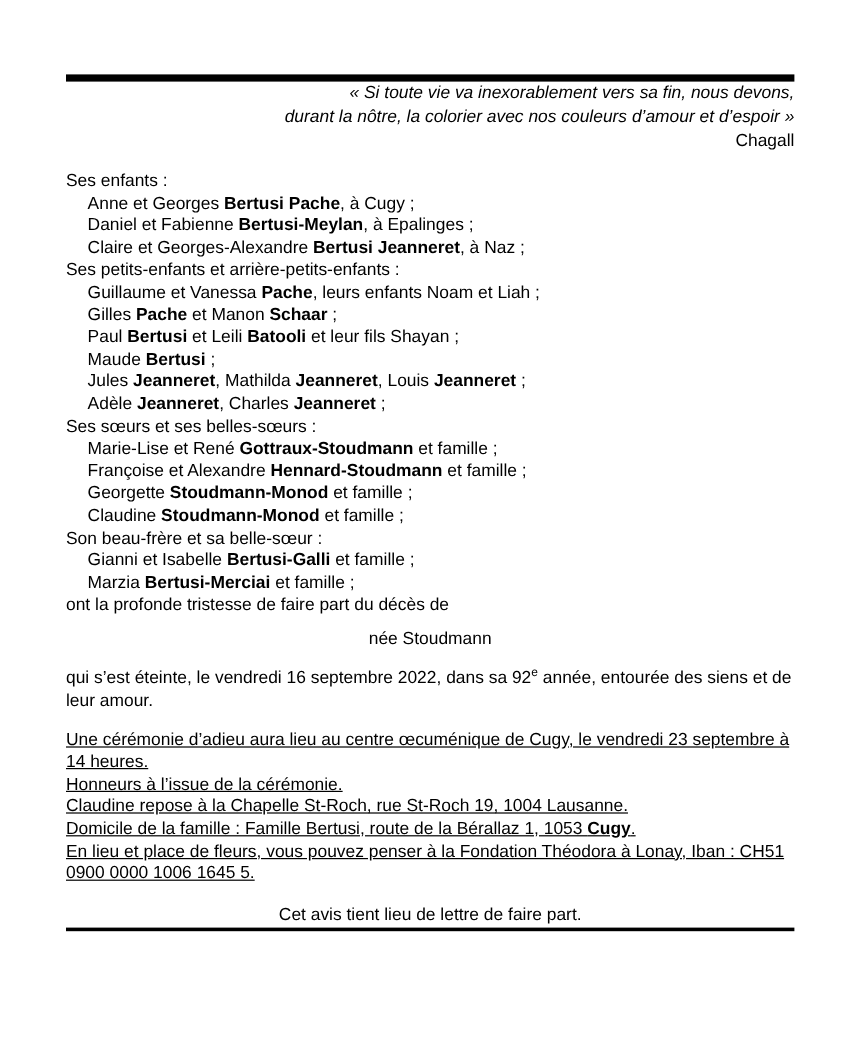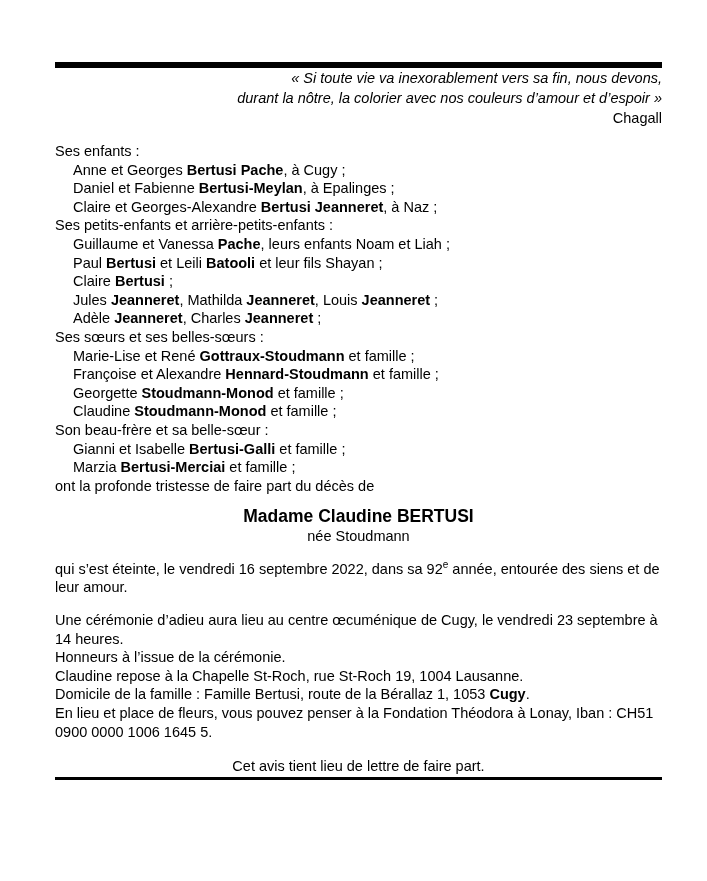--- a/index.html
+++ b/index.html
@@ -19,21 +19,21 @@
   .rule-top { height: 6px; }
   .rule-bottom { height: 3px; margin-top: 1px; }
   .quote { text-align: right; font-style: italic; line-height: 20px; }
   .quote-attrib { font-style: normal; }
   .family { margin-top: 14px; }
   .indent { padding-left: 18px; }
   .bold { font-weight: bold; text-align: center; }
   .deceased { margin-top: 10px; text-align: center; }
   .deceased-name { font-weight: bold; font-size: 17.5px; line-height: 22px; }
   .para { margin-top: 14px; }
-  .details { margin-top: 14px; }
+  .details { margin-top: 14px; text-decoration: underline; }
   .closing { margin-top: 16px; text-align: center; }
   sup { font-size: 10px; line-height: 0; }
 </style>
 </head>
 <body>
 
 <div class="page">
 
   <div class="rule rule-top"></div>
 
@@ -43,37 +43,37 @@
     <div class="quote-attrib">Chagall</div>
   </div>
 
   <div class="family" id="family">
       <div class="line"><span>Ses enfants :</span></div>
       <div class="line indent"><span>Anne et Georges </span><span class="bold">Bertusi Pache</span><span>, à Cugy ;</span></div>
       <div class="line indent"><span>Daniel et Fabienne </span><span class="bold">Bertusi-Meylan</span><span>, à Epalinges ;</span></div>
       <div class="line indent"><span>Claire et Georges-Alexandre </span><span class="bold">Bertusi Jeanneret</span><span>, à Naz ;</span></div>
       <div class="line"><span>Ses petits-enfants et arrière-petits-enfants :</span></div>
       <div class="line indent"><span>Guillaume et Vanessa </span><span class="bold">Pache</span><span>, leurs enfants Noam et Liah ;</span></div>
+      <div class="line indent"><span>Gilles </span><span class="bold">Pache</span><span> et Manon </span><span class="bold">Schaar</span><span> ;</span></div>
       <div class="line indent"><span>Paul </span><span class="bold">Bertusi</span><span> et Leili </span><span class="bold">Batooli</span><span> et leur fils Shayan ;</span></div>
-      <div class="line indent"><span>Claire </span><span class="bold">Bertusi</span><span> ;</span></div>
+      <div class="line indent"><span>Maude </span><span class="bold">Bertusi</span><span> ;</span></div>
       <div class="line indent"><span>Jules </span><span class="bold">Jeanneret</span><span>, Mathilda </span><span class="bold">Jeanneret</span><span>, Louis </span><span class="bold">Jeanneret</span><span> ;</span></div>
       <div class="line indent"><span>Adèle </span><span class="bold">Jeanneret</span><span>, Charles </span><span class="bold">Jeanneret</span><span> ;</span></div>
       <div class="line"><span>Ses sœurs et ses belles-sœurs :</span></div>
       <div class="line indent"><span>Marie-Lise et René </span><span class="bold">Gottraux-Stoudmann</span><span> et famille ;</span></div>
       <div class="line indent"><span>Françoise et Alexandre </span><span class="bold">Hennard-Stoudmann</span><span> et famille ;</span></div>
       <div class="line indent"><span>Georgette </span><span class="bold">Stoudmann-Monod</span><span> et famille ;</span></div>
       <div class="line indent"><span>Claudine </span><span class="bold">Stoudmann-Monod</span><span> et famille ;</span></div>
       <div class="line"><span>Son beau-frère et sa belle-sœur :</span></div>
       <div class="line indent"><span>Gianni et Isabelle </span><span class="bold">Bertusi-Galli</span><span> et famille ;</span></div>
       <div class="line indent"><span>Marzia </span><span class="bold">Bertusi-Merciai</span><span> et famille ;</span></div>
       <div class="line"><span>ont la profonde tristesse de faire part du décès de</span></div>
     </div>
 
   <div class="deceased">
-    <div class="deceased-name">Madame Claudine BERTUSI</div>
     <div>née Stoudmann</div>
   </div>
 
   <div class="para" id="death-para">
       <div class="line"><span>qui s’est éteinte, le vendredi 16 septembre 2022, dans sa 92</span><sup>e</sup><span> année, entourée des siens et de leur amour.</span></div>
     </div>
 
   <div class="details" id="details">
       <div class="line"><span>Une cérémonie d’adieu aura lieu au centre œcuménique de Cugy, le vendredi 23 septembre à 14 heures.</span></div>
       <div class="line"><span>Honneurs à l’issue de la cérémonie.</span></div>

